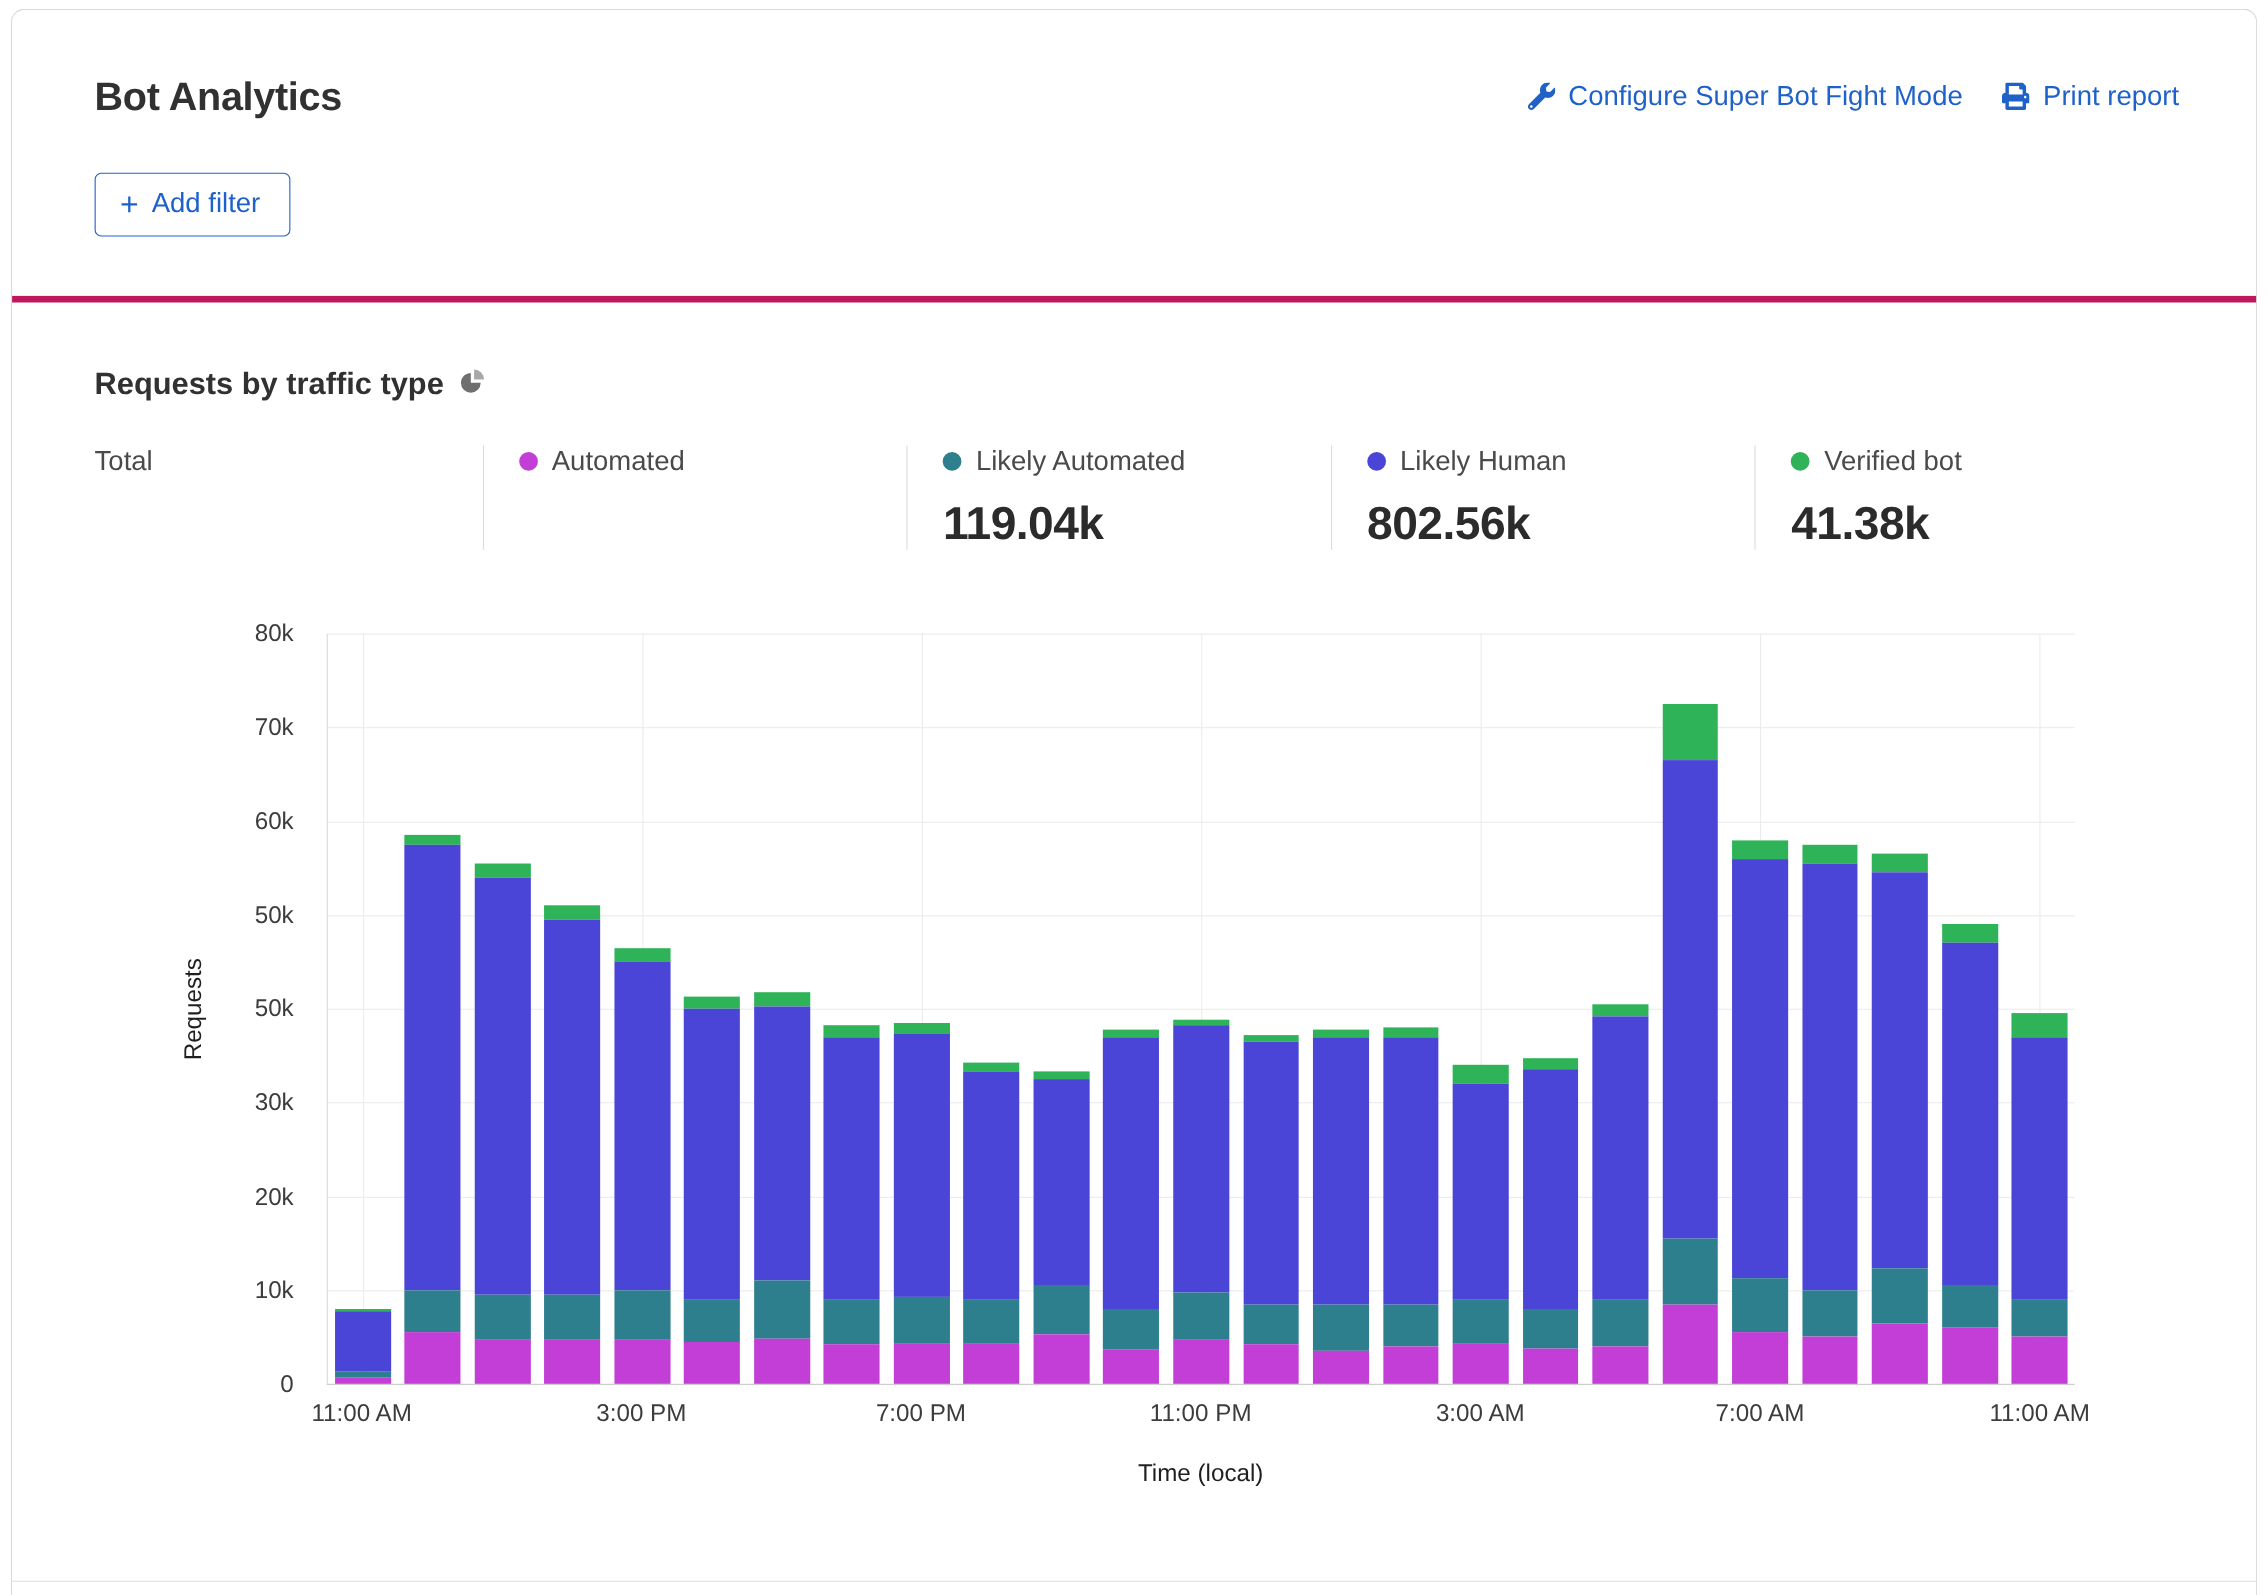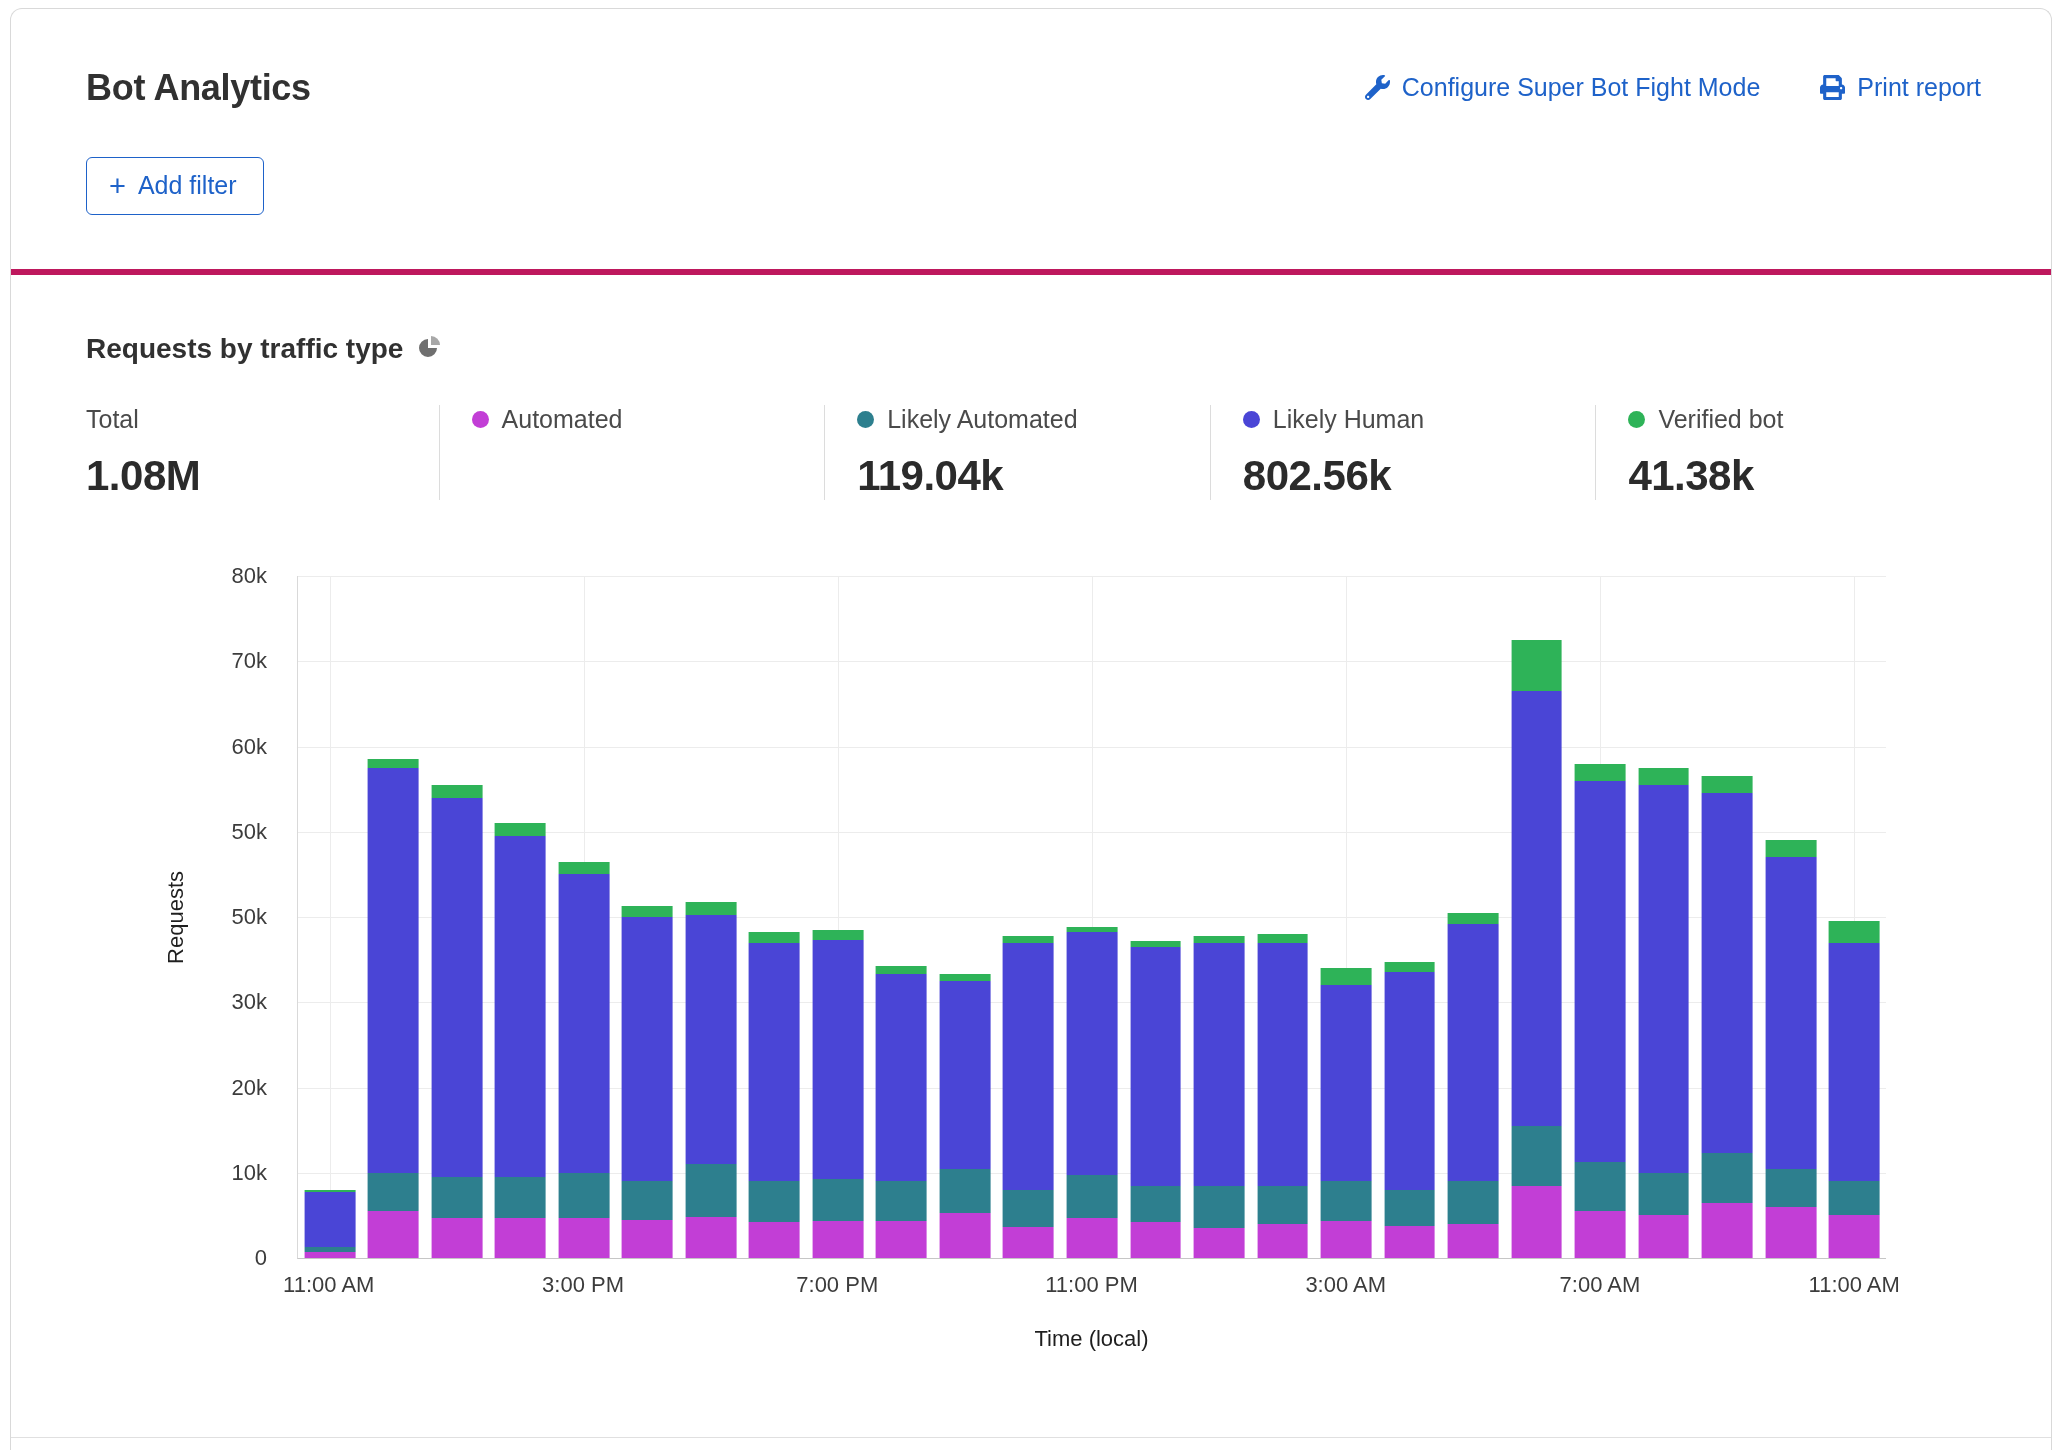--- a/index.html
+++ b/index.html
@@ -5,21 +5,21 @@
   html,body { margin:0; padding:0; background:#fff; font-family:"Liberation Sans", sans-serif; }
   .viewport { position:relative; width:2062px; height:1450px; background:#fff; overflow:hidden; }
   .page { position:absolute; left:10px; top:8px; width:2042px; height:1500px; background:#fff;
           border:1px solid #d9d9d9; border-bottom:none; border-radius:12px 12px 0 0; box-sizing:border-box; }
 
   
   .topbar { border-bottom:6px solid #be185d; }
   .topbar-inner { padding:58px 70px 54px 75px; }
   .row1 { display:flex; justify-content:space-between; align-items:flex-start; }
   .page-title { margin:0; font-size:36px; font-weight:700; color:#313131; letter-spacing:-0.3px; }
-  .top-links { display:flex; align-items:center; gap:60px; padding-top:6px; }
+  .top-links { display:flex; align-items:center; gap:36px; padding-top:6px; }
   .top-link { display:flex; align-items:center; gap:12px; color:#1e62c9; font-size:25px; cursor:pointer; }
   .top-link svg { display:block; }
   .row2 { display:flex; justify-content:space-between; align-items:center; margin-top:48px; }
   .add-filter-btn { display:flex; align-items:center; gap:12px; background:#fff; border:1px solid #1e62c9;
                     border-radius:6px; color:#1e62c9; font-size:25px; padding:13px 26px 14px 22px;
                     font-family:inherit; cursor:pointer; }
   .plus-glyph { font-size:29px; line-height:20px; font-weight:400; }
   .dropdown { width:306px; height:64px; box-sizing:border-box; border:1px solid #989898; border-radius:8px;
               display:flex; align-items:center; justify-content:space-between; padding:0 22px 0 20px;
               font-size:26px; color:#313131; cursor:pointer; background:#fff; }
@@ -104,21 +104,20 @@
               <path fill="#a8a8a8" d="M14 1 A9 9 0 0 1 23 10 L14 10 Z"></path>
             </svg>
         </span>
       </div>
 
       <div class="stats">
         <div class="stat">
           <div class="stat-label-row">
               <span>Total</span>
             </div>
-          <div class="stat-value">1.08M</div>
         </div>
         <div class="stat">
           <div class="stat-label-row">
             <span class="dot" style="background-color: rgb(194, 62, 214);"></span>
             <span>Automated</span>
           </div>
         </div>
         <div class="stat">
           <div class="stat-label-row">
             <span class="dot" style="background-color: rgb(45, 127, 142);"></span>

